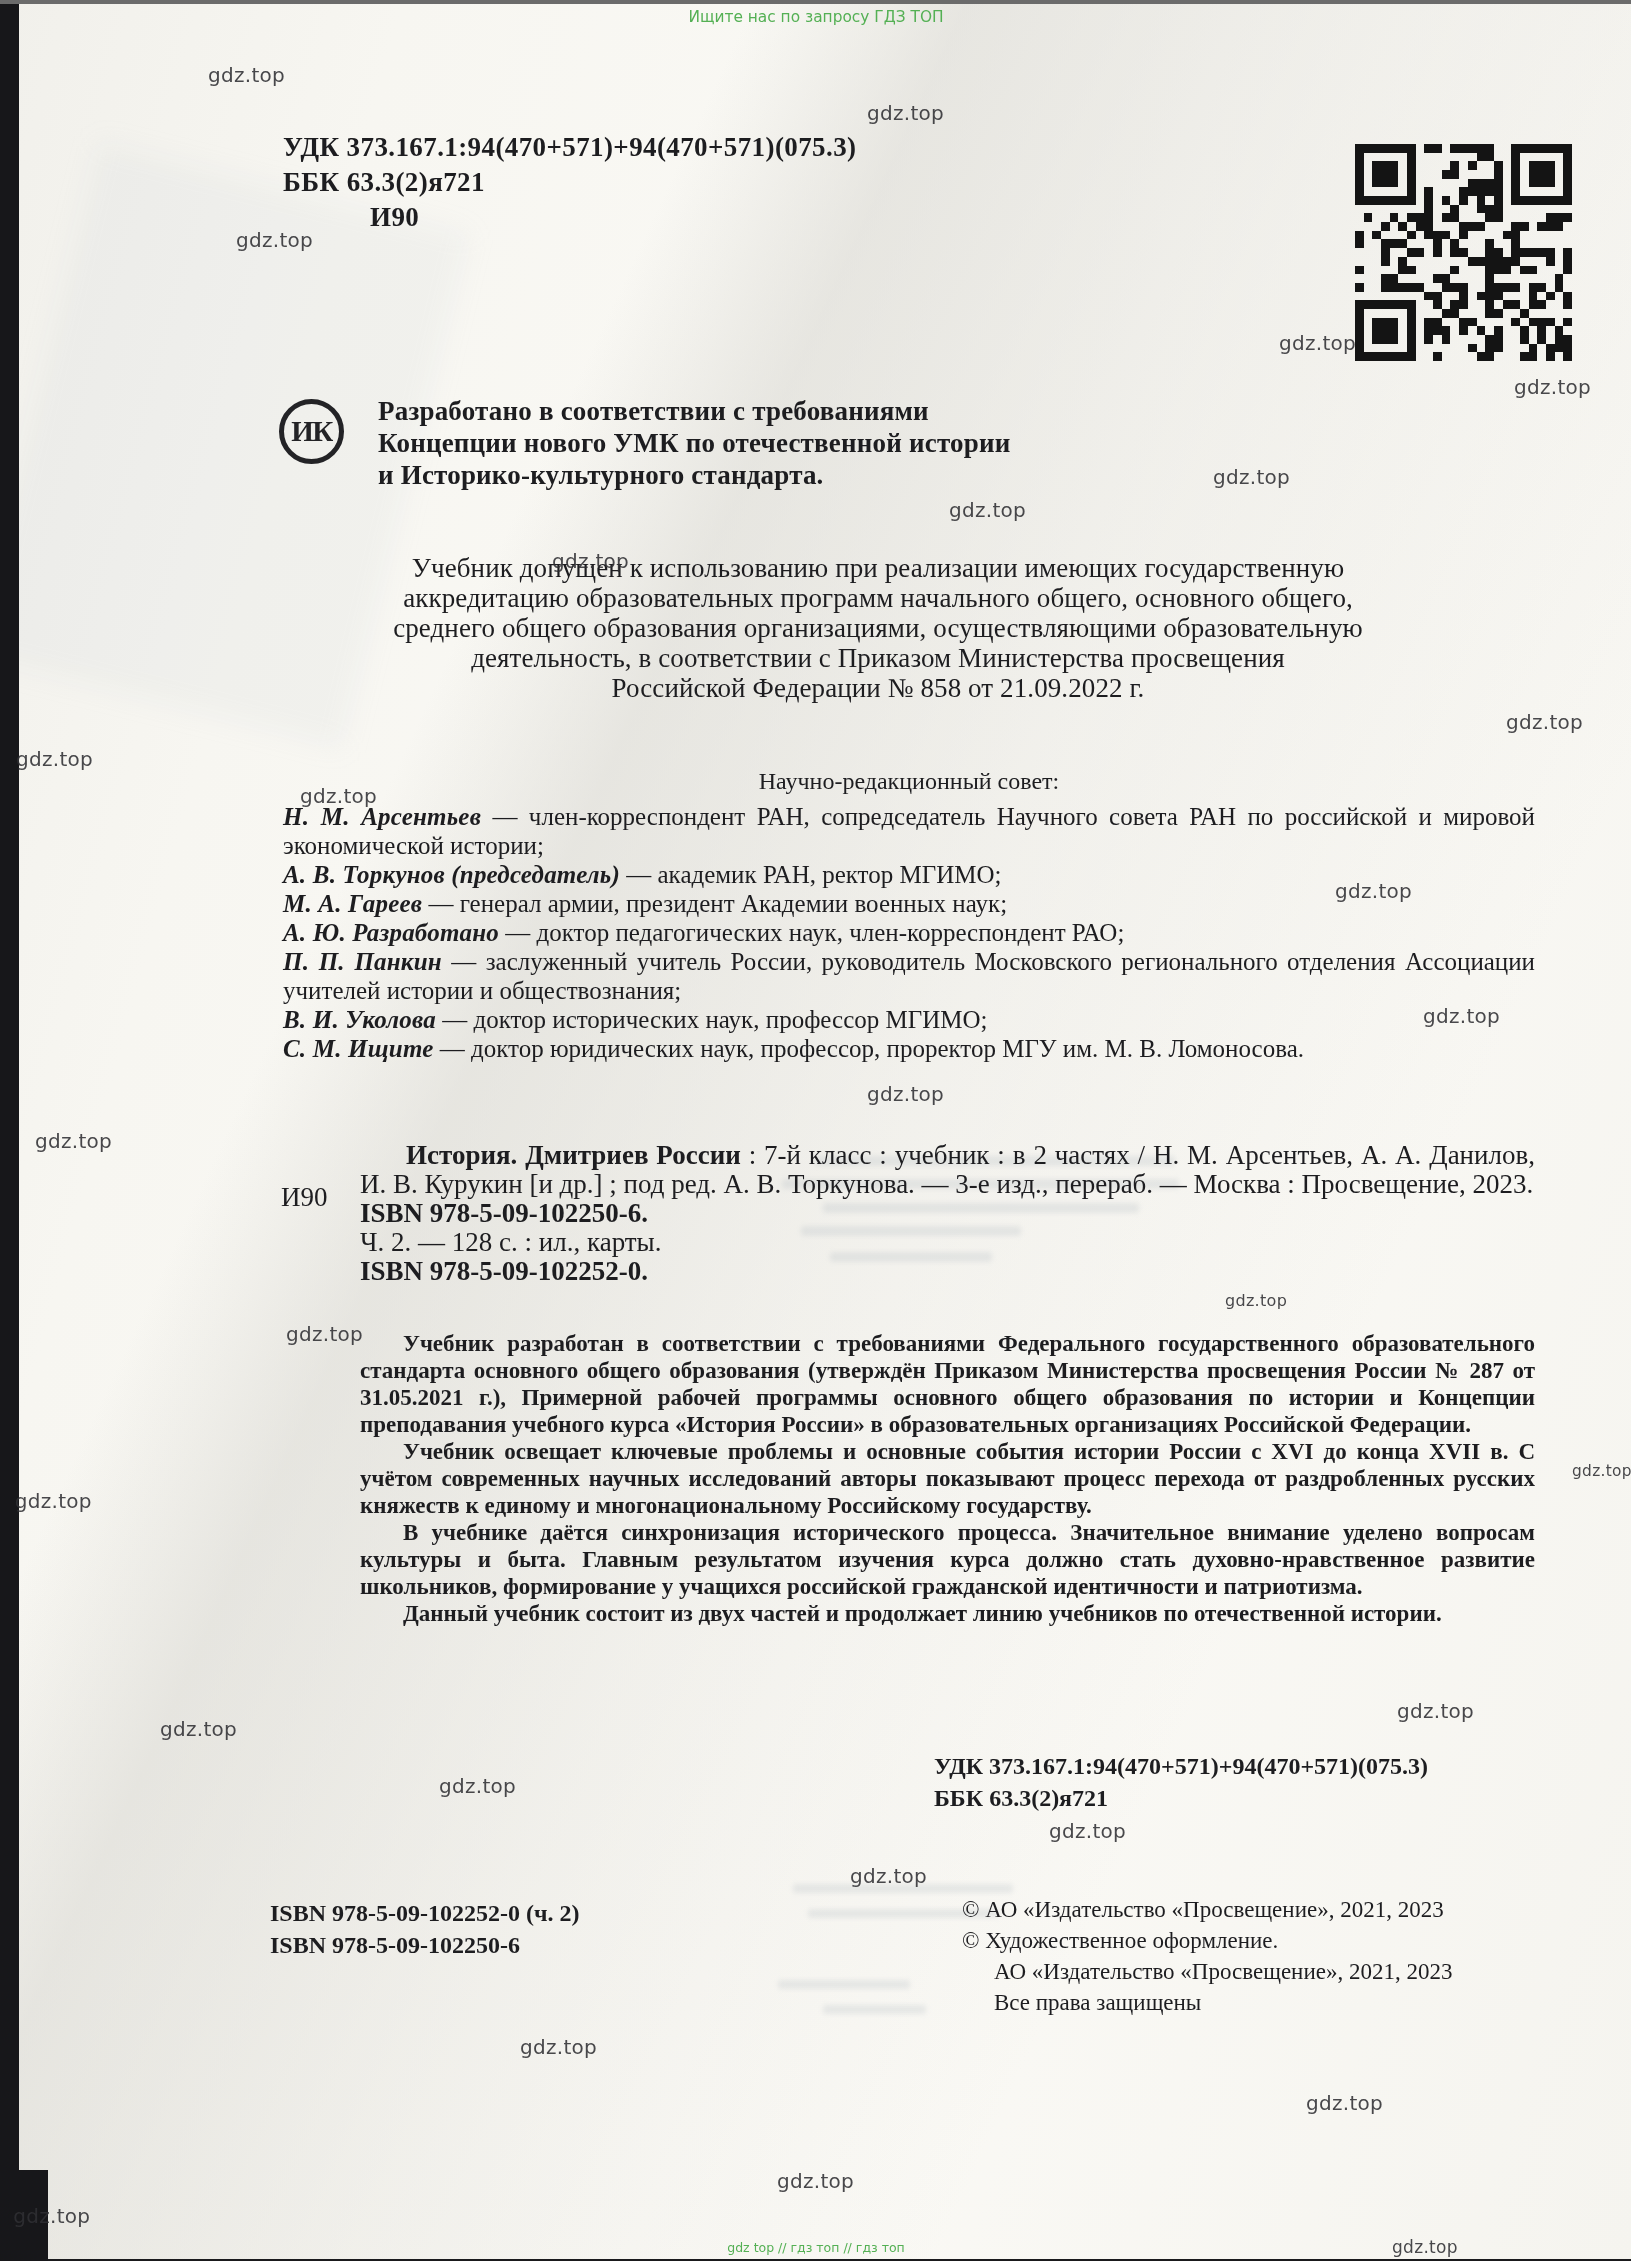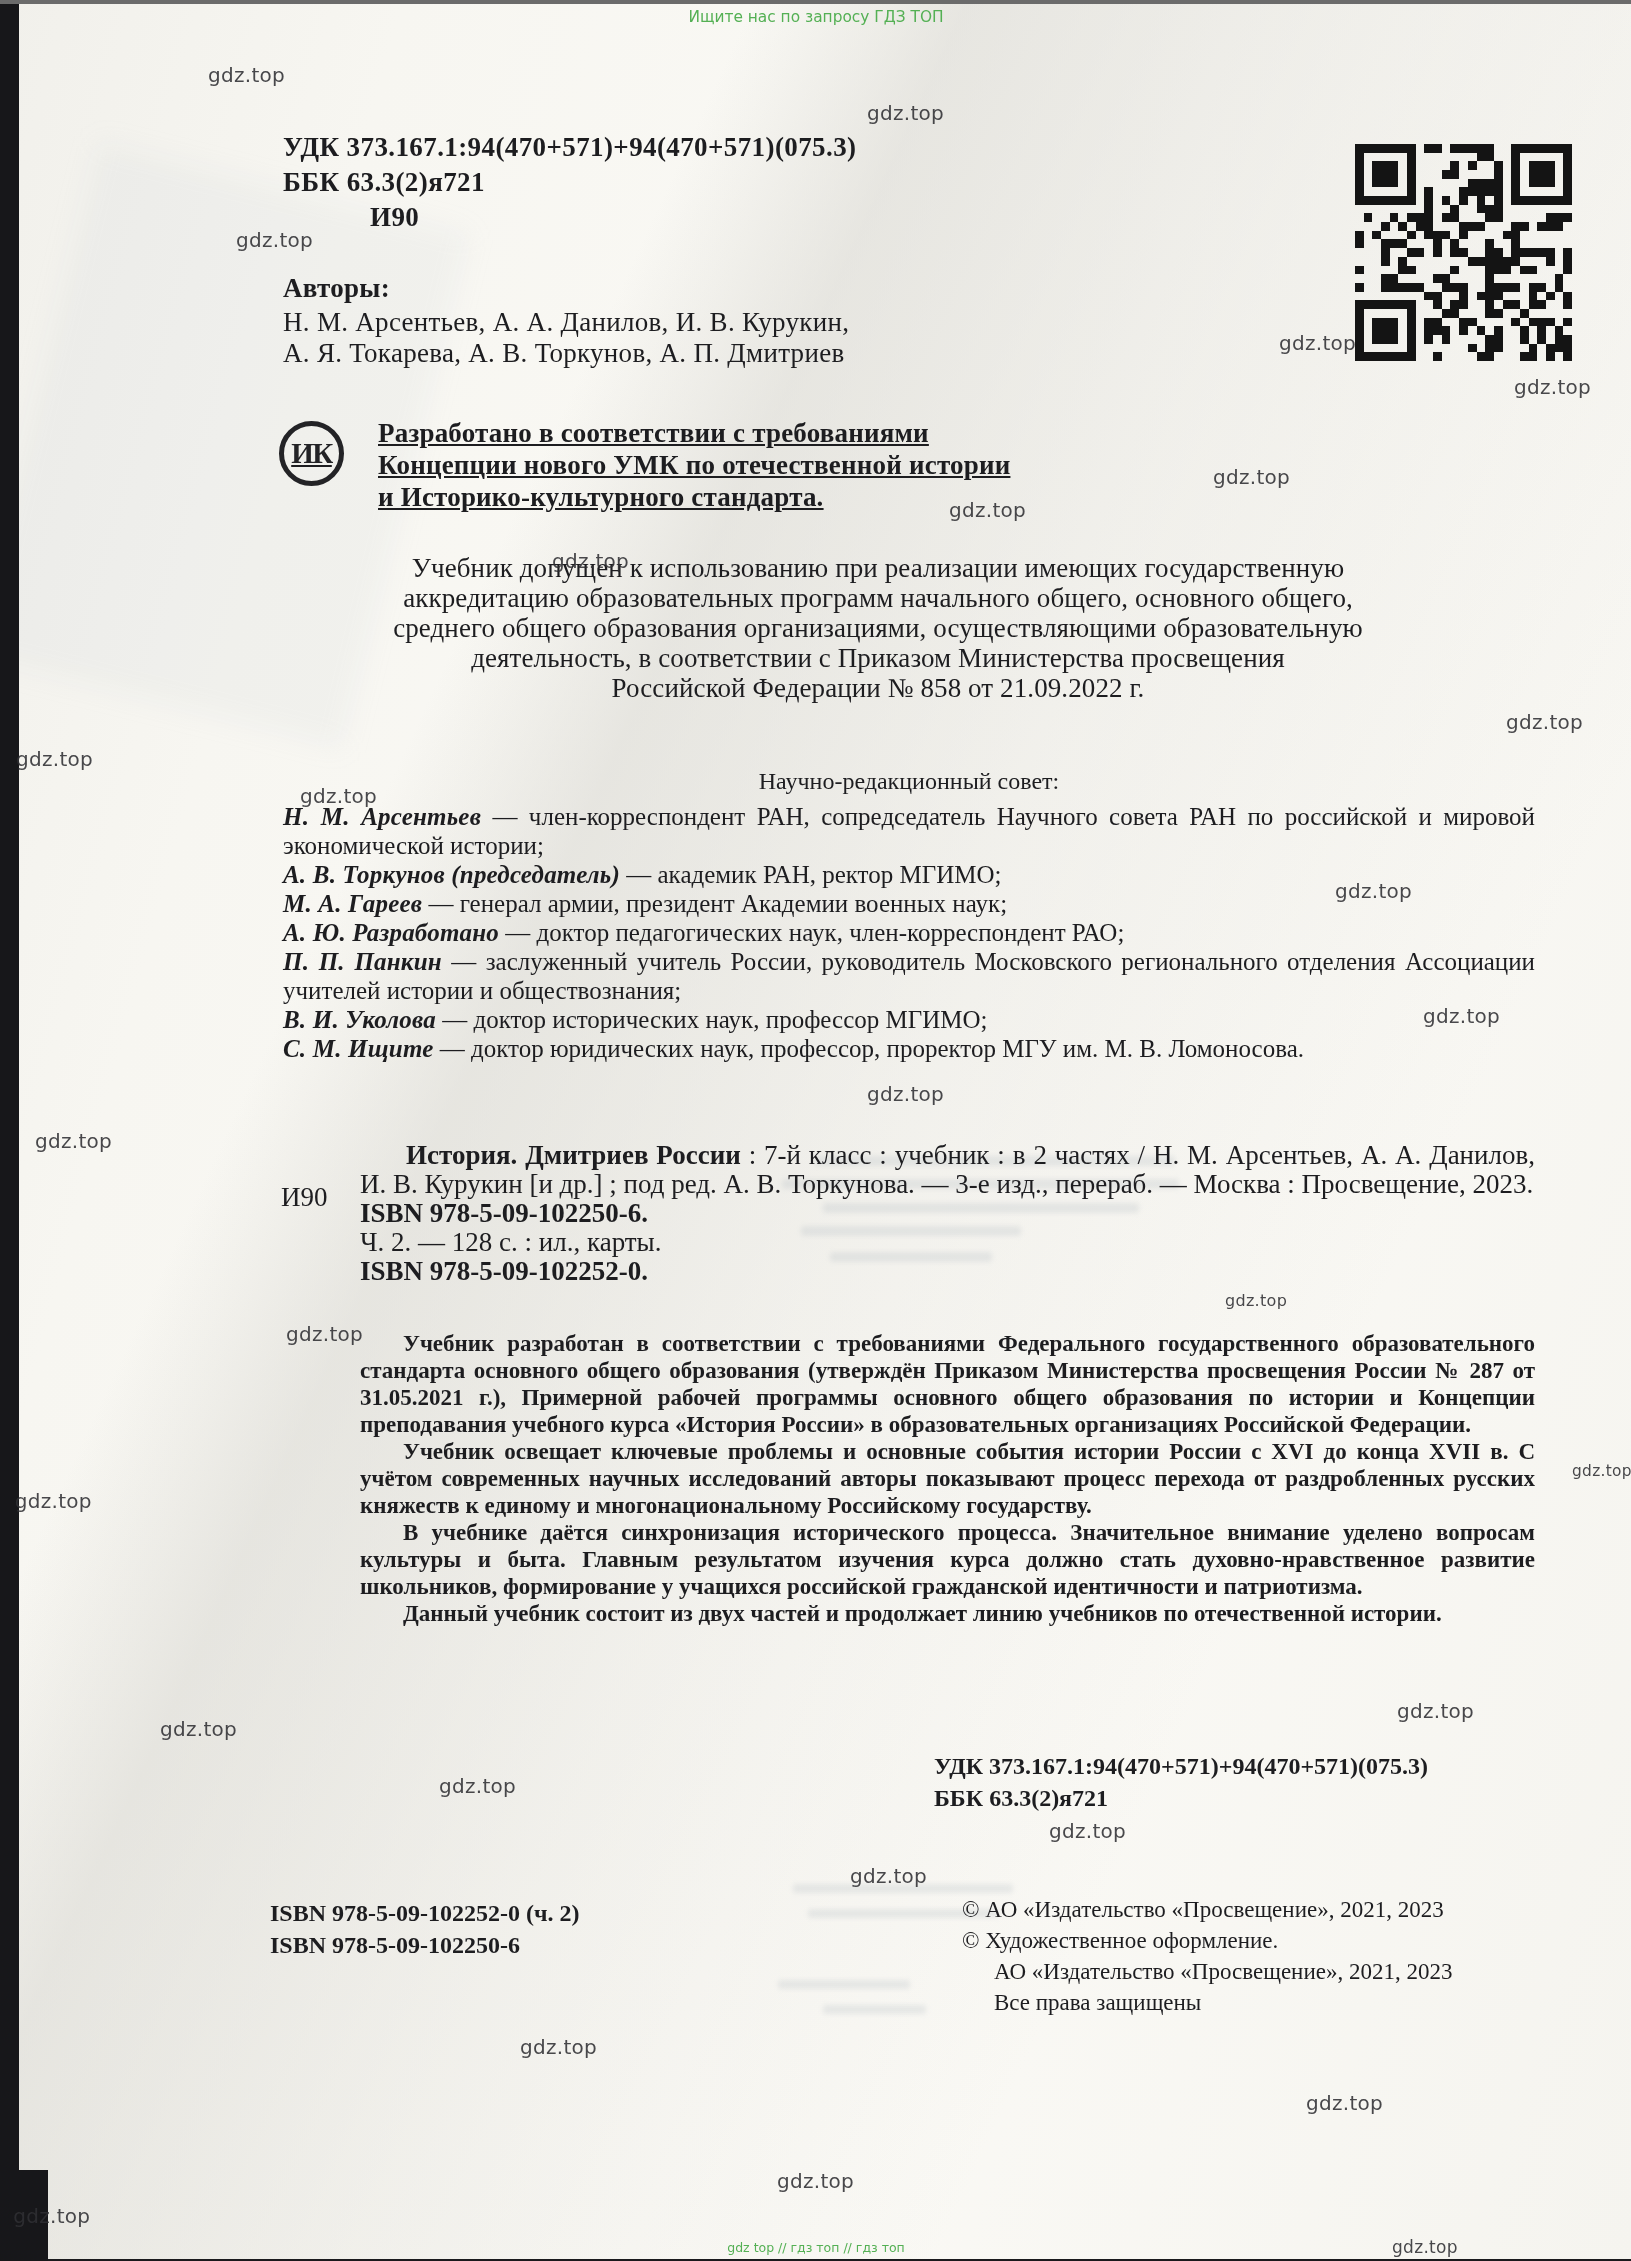--- a/index.html
+++ b/index.html
@@ -26,21 +26,21 @@
   .wm { position:absolute; font-family:"DejaVu Sans",sans-serif; font-size:20px;
     color:#303034; opacity:.88; letter-spacing:0.3px; white-space:nowrap; }
   
   .qr { position:absolute; left:1355px; top:140px; width:217px; height:217px; fill:#141414; shape-rendering:crispEdges; }
   
   .blk { position:absolute; }
   .udk-top { left:283px; top:126px; font-size:27px; font-weight:bold; line-height:35px; letter-spacing:0.4px; }
   .udk-top .code { padding-left:87px; }
   .authors { left:283px; top:269px; font-size:27px; line-height:31px; letter-spacing:0.3px; }
   .authors .hdr { font-weight:bold; margin-bottom:2.9px; }
-  .ik-row { left:279px; top:413px; display:flex; align-items:flex-start;text-decoration:underline; }
+  .ik-row { left:279px; top:391px; display:flex; align-items:flex-start; }
   .ik-circle { width:65px; height:65px; border:5.1px solid #232326; border-radius:50%;
     display:flex; align-items:center; justify-content:center; flex:0 0 auto; margin-top:4.4px;
     font-weight:bold; font-size:29px; letter-spacing:-1.5px; color:#232326; }
   .ik-text { margin-left:34px; font-size:27px; font-weight:600; line-height:32px; white-space:pre-line; letter-spacing:0.2px; }
   .permission { left:223px; top:549px; width:1310px; text-align:center; font-size:27px; line-height:30px; white-space:pre-line; letter-spacing:0.1px; }
   .council-h { left:283px; top:764px; width:1252px; text-align:center; font-size:24px; }
   .council { left:283px; top:798px; width:1252px; font-size:25px; line-height:29px; text-align:justify; }
   .council-item b i { letter-spacing:0.2px; }
   .biblio-code { left:281px; top:1178px; font-size:27px; }
   .biblio { left:360px; top:1137px; width:1175px; font-size:27px; line-height:29px; text-align:justify; }
@@ -373,25 +373,20 @@
       <rect x="22" y="24" width="1" height="1"></rect>
       <rect x="24" y="24" width="1" height="1"></rect>
     </svg>
 
   <div class="blk udk-top">
     <div>УДК 373.167.1:94(470+571)+94(470+571)(075.3)</div>
     <div>ББК 63.3(2)я721</div>
     <div class="code">И90</div>
   </div>
 
-  <div class="blk authors">
-    <div class="hdr">Авторы:</div>
-    <div>Н. М. Арсентьев, А. А. Данилов, И. В. Курукин,</div>
-    <div>А. Я. Токарева, А. В. Торкунов, А. П. Дмитриев</div>
-  </div>
 
   <div class="blk ik-row">
     <div class="ik-circle">
       <span>ИК</span>
     </div>
     <div class="ik-text">Разработано в соответствии с требованиями
 Концепции нового УМК по отечественной истории
 и Историко-культурного стандарта.</div>
   </div>
 

